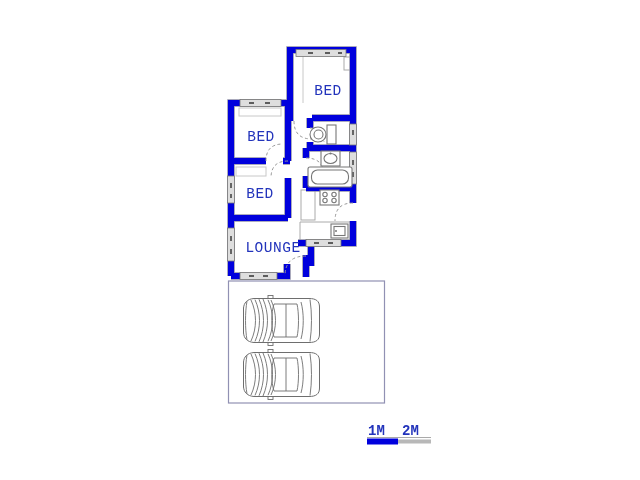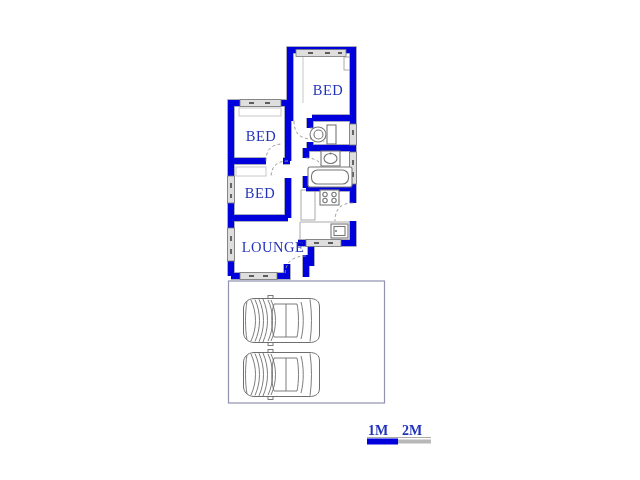--- a/index.html
+++ b/index.html
@@ -1,17 +1,17 @@
 <!DOCTYPE html>
 <html><head>
 <meta charset="utf-8">
 <style>
   html,body{margin:0;padding:0;background:#ffffff;}
   .stage{position:relative;width:640px;height:480px;background:#ffffff;overflow:hidden;
-         font-family:Liberation Serif, serif;}
+         font-family:Liberation Mono, monospace;}
   svg{position:absolute;left:0;top:0;}
   .wall-under{stroke:#8f8fa8;stroke-width:7.5;fill:none;stroke-linecap:butt;}
   .wall-over{stroke:#0000dd;stroke-width:6;fill:none;stroke-linecap:butt;}
   .thin{stroke:#aaaaaa;stroke-width:1;fill:none;}
   .faint{stroke:#c8c8c8;stroke-width:1;fill:none;}
   .fixture{stroke:#777777;stroke-width:1.1;fill:#ffffff;}
   .door{stroke:#999999;stroke-width:1;fill:none;stroke-dasharray:3 2.5;}
   .win-bar{fill:#dedede;stroke:#777777;stroke-width:0.8;}
   .win-tick{stroke:#333333;stroke-width:1.4;}
   .car{stroke:#6e6e6e;stroke-width:1;fill:#ffffff;}

